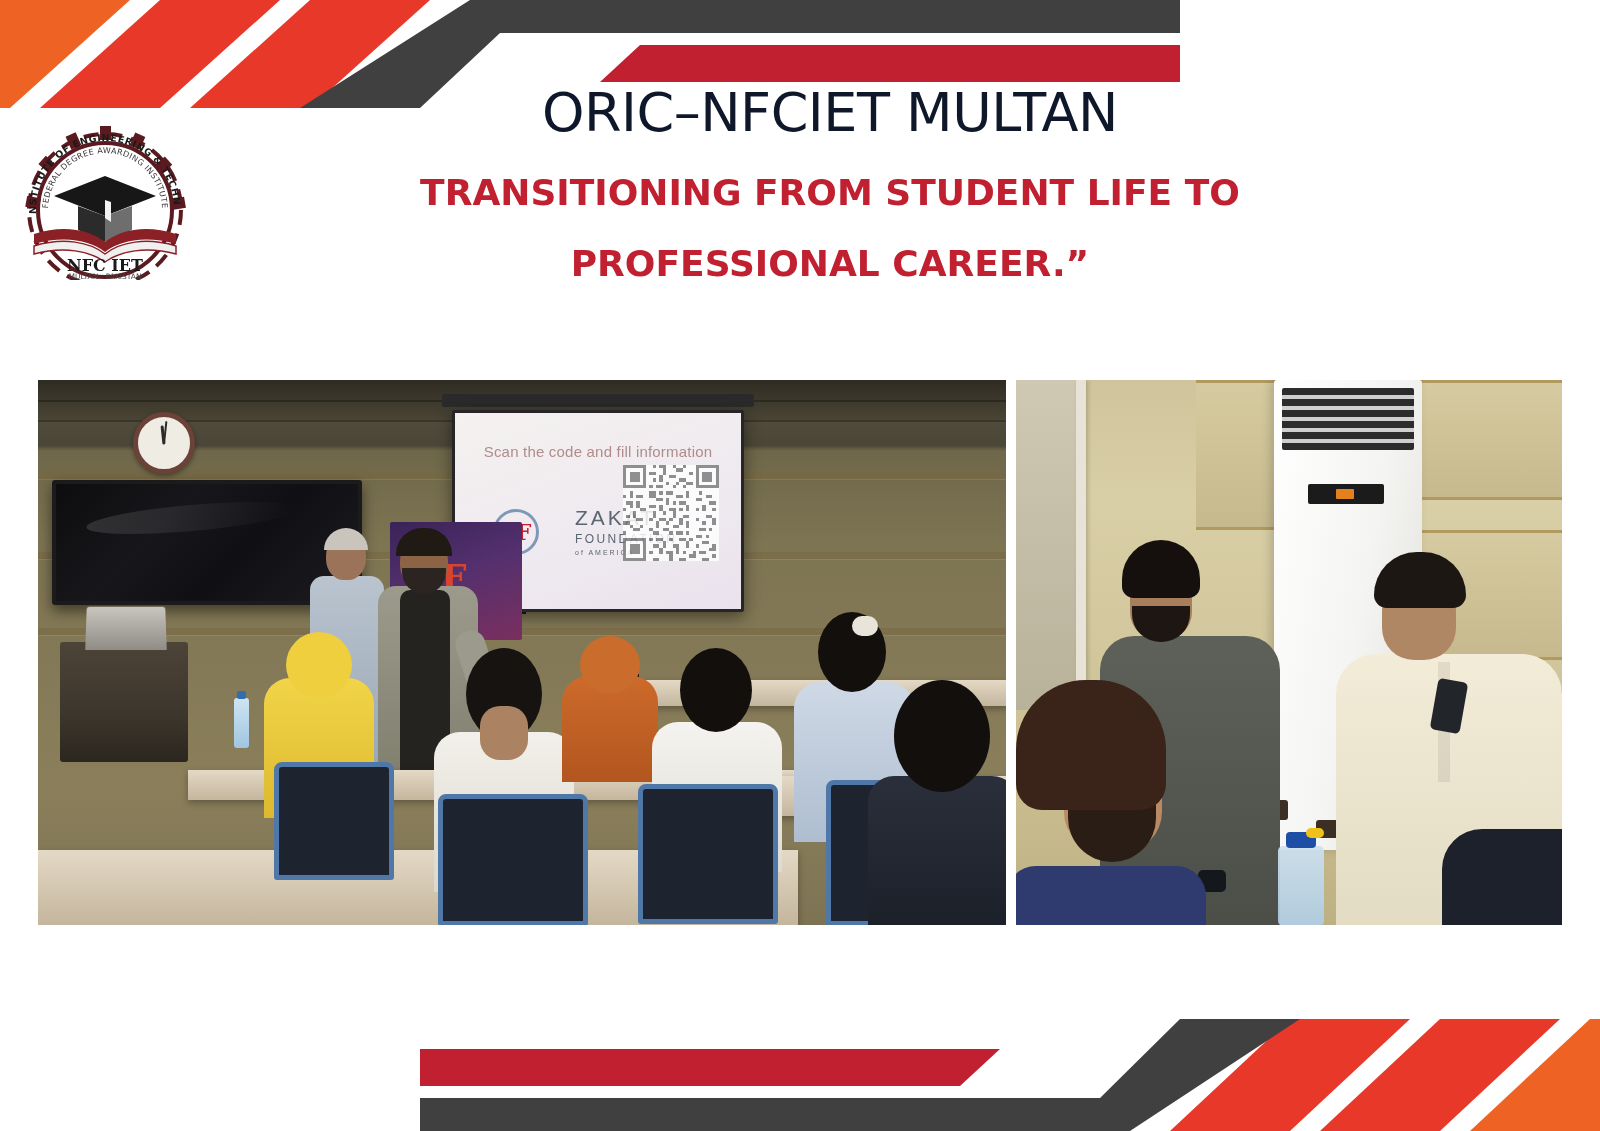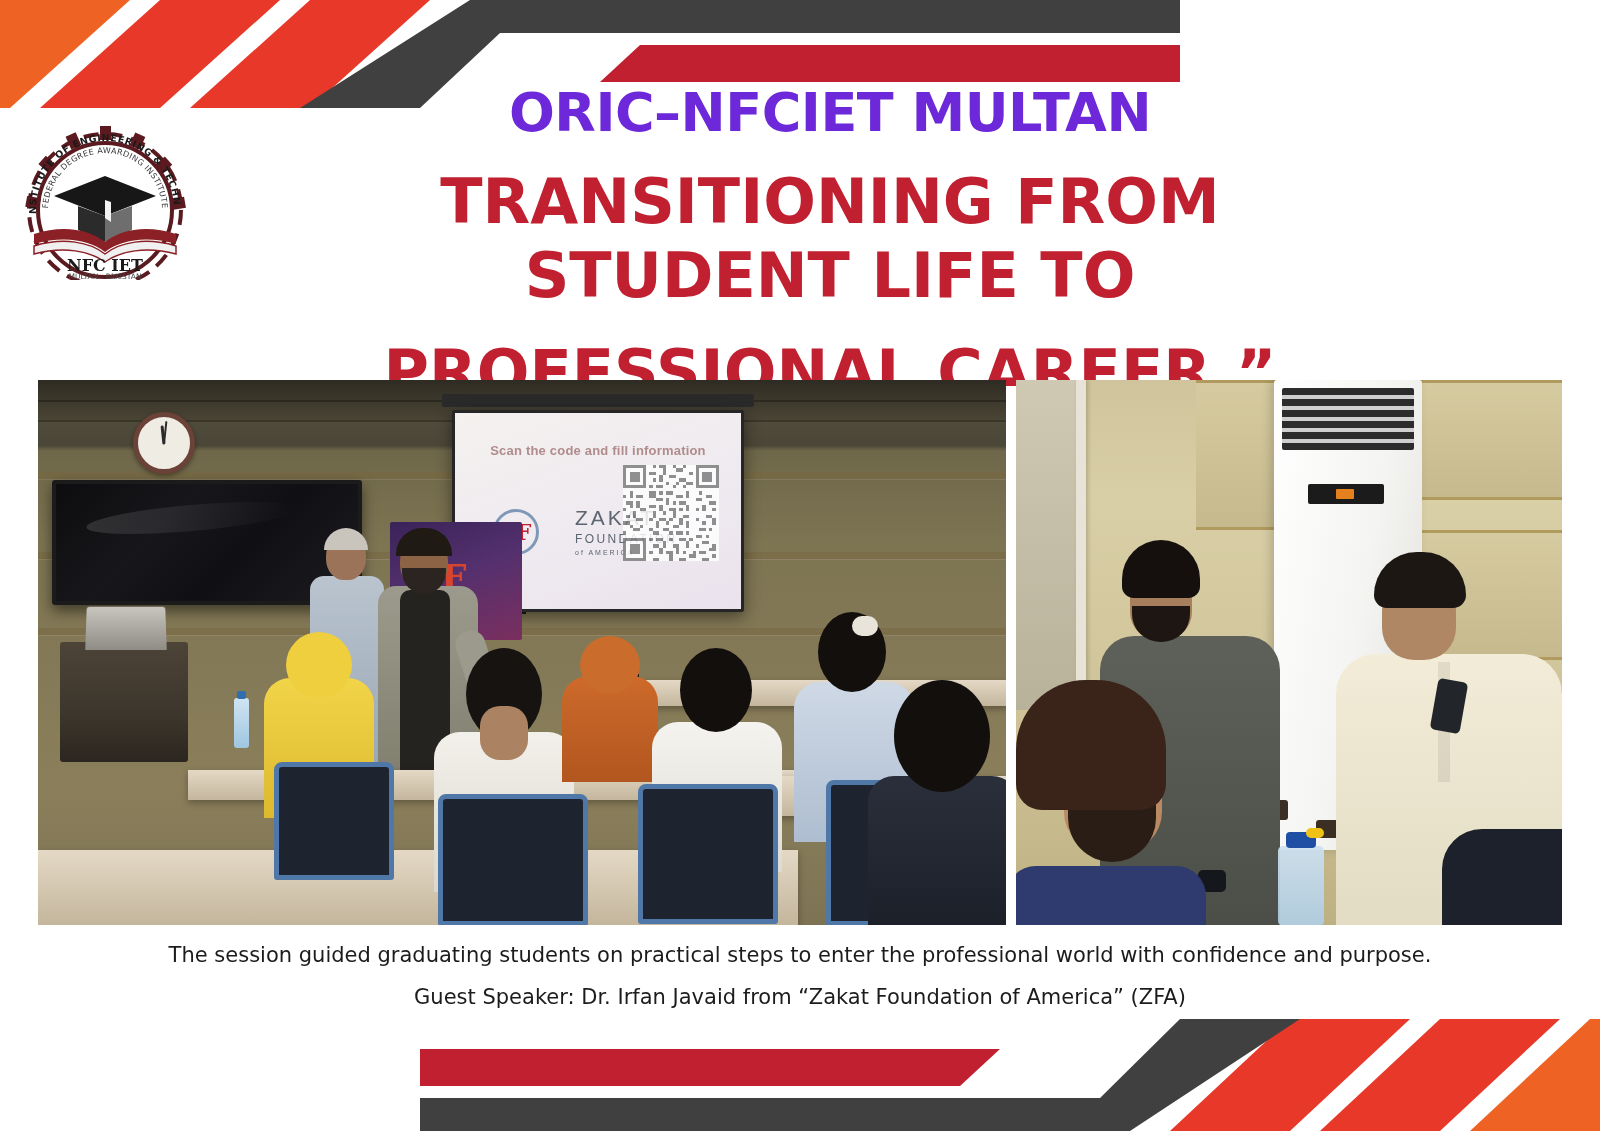--- a/index.html
+++ b/index.html
@@ -15,27 +15,27 @@
   .deco-br { bottom:0; right:0; width:1180px; height:112px; }
 
   
   .header { position:absolute; top:0; left:0; width:1600px; height:378px; }
 
   .logo-wrap { position:absolute; left:16px; top:118px; width:178px; height:162px; }
 
   .title-block { position:absolute; left:280px; top:82px; width:1100px; text-align:center; }
   .title-main {
     font-family:"DejaVu Sans", sans-serif;
-    font-size:54px; font-weight:bold; color:#6d28d9;
+    font-size:54px; font-weight:normal; color:#0f172a;
     letter-spacing:-0.5px; line-height:1.13; white-space:nowrap;
   }
   .title-sub {
-    margin-top:22px;
+    margin-top:28px;
     font-family:"DejaVu Sans", sans-serif;
-    font-size:62px; font-weight:bold; color:#C0202F;
+    font-size:36px; font-weight:bold; color:#C0202F;
     letter-spacing:0px; line-height:1.2;
   }
 
   
   .photos { position:absolute; left:38px; top:380px; width:1524px; height:545px; display:flex; gap:10px; }
   .photo { position:relative; overflow:hidden; background:#6b6450; }
   .photo-left { width:968px; height:545px; }
   .photo-right { width:546px; height:545px; }
 
   
@@ -78,21 +78,21 @@
 
   .pl-screen {
     position:absolute; left:414px; top:30px; width:292px; height:202px;
     background:linear-gradient(160deg,#f4f1ef 0%,#efeaf0 55%,#eae2ec 100%);
     border:3px solid #262626; border-radius:2px; box-shadow:0 5px 16px rgba(0,0,0,.45);
     overflow:hidden;
   }
   .pl-screen-roller { position:absolute; left:404px; top:14px; width:312px; height:13px; background:#2a2a2a; border-radius:2px; }
   .scr-text {
     position:absolute; top:30px; left:0; width:100%; text-align:center;
-    font-size:13px; font-weight:bold; color:#b08c8c; letter-spacing:.2px;
+    font-size:15px; font-weight:normal; color:#b08c8c; letter-spacing:.2px;
   }
   .scr-logo { position:absolute; left:38px; top:92px; width:130px; height:60px; }
   .zf-mark {
     position:absolute; left:0; top:4px; width:46px; height:46px; border-radius:50%;
     border:3px solid #7f98b8;
   }
   .zf-mark::after {
     content:"7F"; position:absolute; inset:0; display:flex; align-items:center; justify-content:center;
     font-family:"DejaVu Serif", serif; font-size:22px; font-weight:bold; color:#C0202F; letter-spacing:-2px;
   }
@@ -431,24 +431,20 @@
         <div class="shirt"></div>
           <div class="face"></div>
           <div class="beard"></div>
           <div class="hair"></div>
       </div>
       <div class="pr-water"></div>
       <div class="pr-dark-fg"></div>
     </div>
   </div>
 
-  <div class="caption">
-    <div class="cap-line cap-1">The session guided graduating students on practical steps to enter the professional world with confidence and purpose.</div>
-    <div class="cap-line cap-2">Guest Speaker: Dr. Irfan Javaid from “Zakat Foundation of America” (ZFA)</div>
-  </div>
 
   <svg class="corner-deco deco-br" viewBox="0 0 1180 112" preserveAspectRatio="none">
     <polygon points="1300,112 1050,112 1170,0 1420,0" fill="#EE6223"></polygon>
     <polygon points="1020,112 900,112 1020,0 1140,0" fill="#E8382A"></polygon>
     <polygon points="870,112 750,112 870,0 990,0" fill="#E8382A"></polygon>
     <polygon points="710,112 0,112 0,79 680,79 760,0 880,0" fill="#404040"></polygon>
     <polygon points="540,67 0,67 0,30 580,30" fill="#C0202F"></polygon>
   </svg>
 
 </div>

